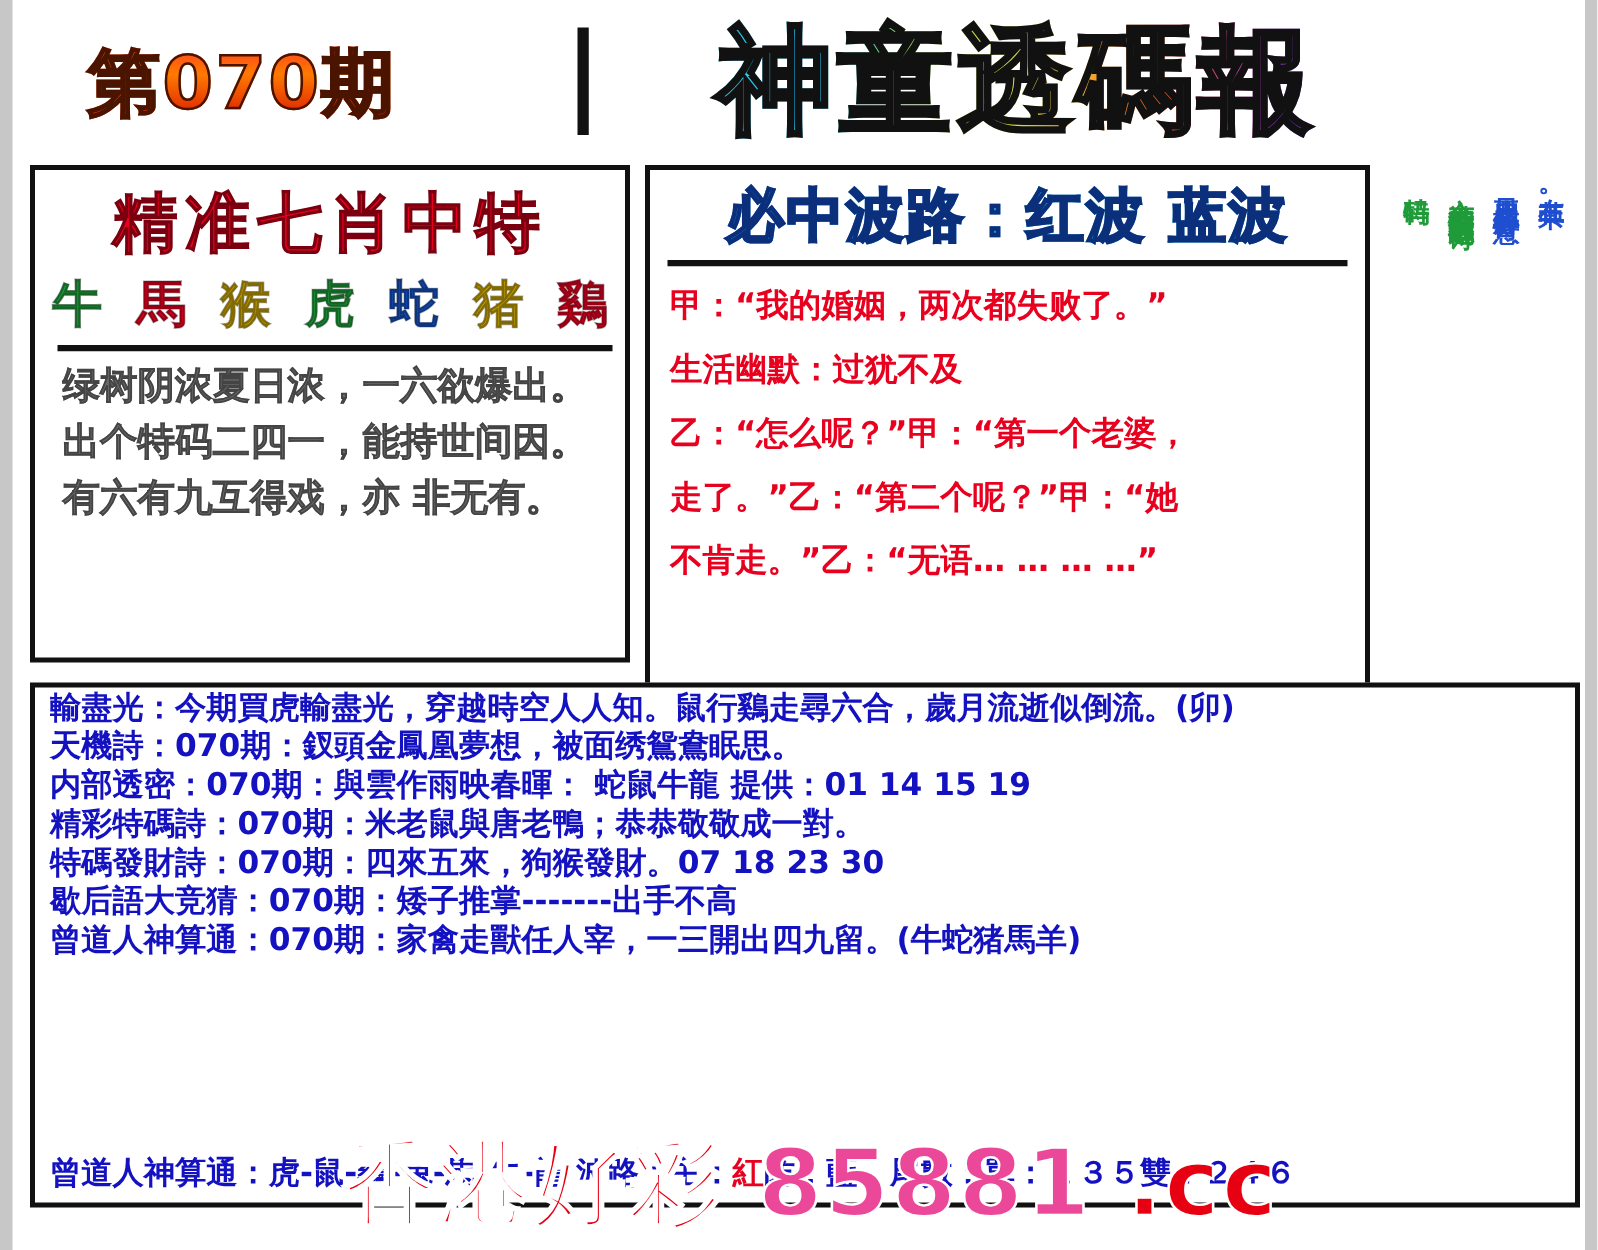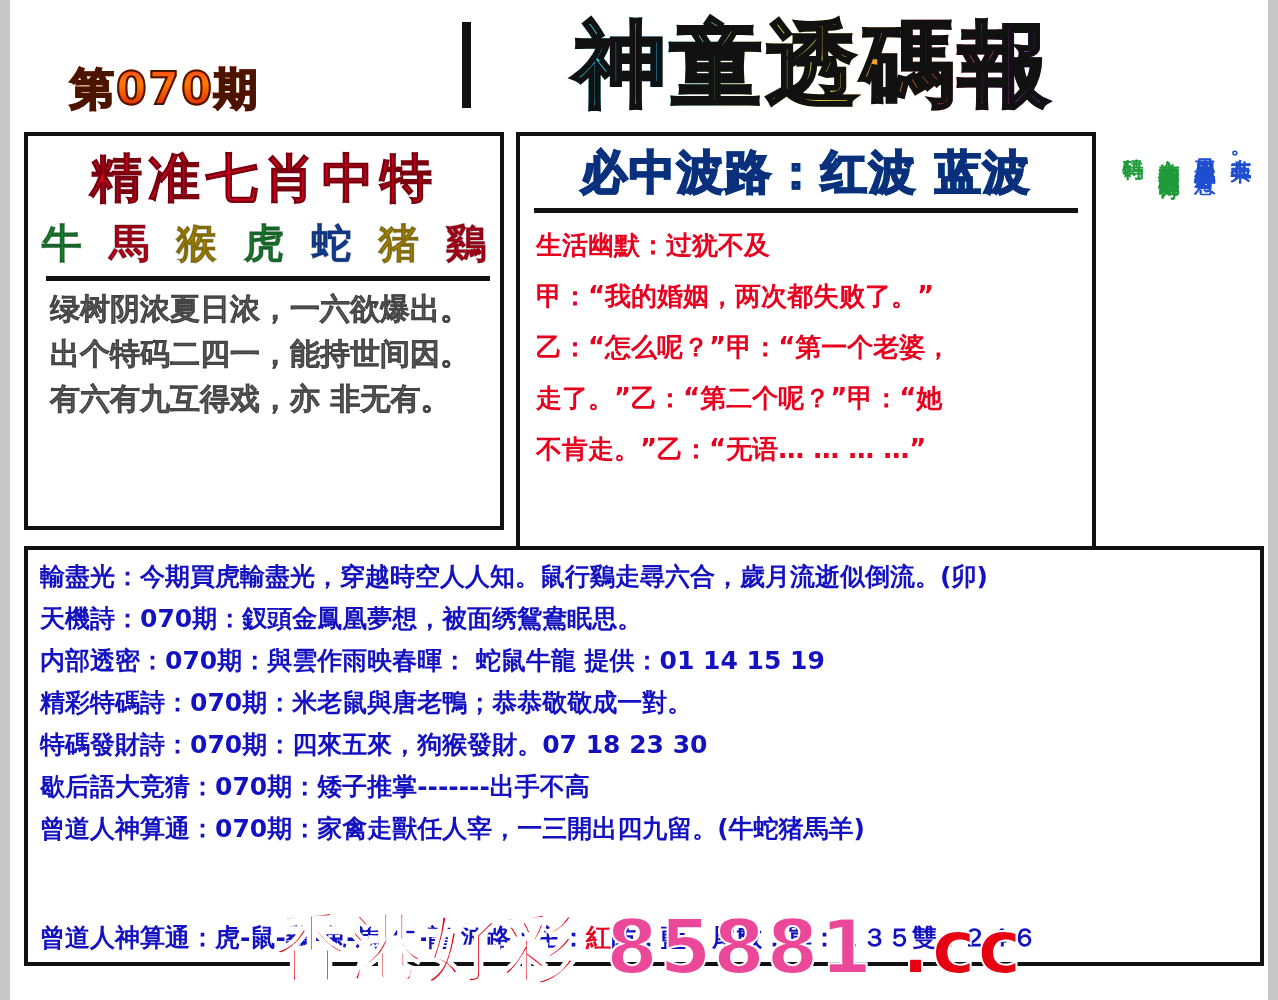--- a/index.html
+++ b/index.html
@@ -16,27 +16,26 @@
     border-left:10px solid #c7c7c7;
     border-right:10px solid #c7c7c7;
     box-sizing:border-box;
   }
   
   .header{
     position:absolute;left:0;top:0;width:1258px;height:130px;
   }
   .issue{
     position:absolute;left:60px;top:28px;
-    font-size:44px;font-weight:bold;
+    font-size:58px;font-weight:bold;
     font-family:"DejaVu Sans","Liberation Sans",sans-serif;
     background:linear-gradient(180deg,#ff2d2d 0%,#ff7a00 40%,#cf0000 100%);
     -webkit-background-clip:text;background-clip:text;color:transparent;
     -webkit-text-stroke:2px #4a1400;
     letter-spacing:2px;
-    margin-top:32px;
   }
   .divider-bar{
     position:absolute;left:452px;top:22px;width:9px;height:86px;
     background:#111;
   }
   .masthead{
     position:absolute;left:540px;top:10px;
     font-size:92px;font-weight:bold;line-height:110px;
     letter-spacing:4px;
     background:linear-gradient(90deg,#2bd6e8 0%,#18b7ff 15%,#8ad35a 32%,#d6e43a 48%,#f2a72c 62%,#e0482b 76%,#b23bbf 90%,#5a2fd6 100%);
@@ -103,21 +102,21 @@
   .vert-c{right:80px;color:#1f9b3a;}
   .vert-d{right:116px;color:#1f9b3a;}
 
   
   .bottom{
     position:absolute;left:14px;top:546px;width:1240px;height:420px;
     border:4px solid #111;box-sizing:border-box;background:#fff;
   }
   .line{
     font-size:25px;line-height:31px;color:#1412c0;font-weight:bold;
-    padding:0 12px;margin-top:11px;white-space:nowrap;
+    padding:0 12px;white-space:nowrap;
     font-family:"DejaVu Sans","Liberation Sans",sans-serif;
   }
   .last-line{
     position:absolute;left:0;bottom:8px;width:100%;
     font-size:25px;color:#1412c0;font-weight:bold;padding:0 12px;
     box-sizing:border-box;white-space:nowrap;
     font-family:"DejaVu Sans","Liberation Sans",sans-serif;
   }
   .last-line .red{color:#e8001f;}
   .last-line .blue{color:#1412c0;}
@@ -163,22 +162,22 @@
         <div>绿树阴浓夏日浓，一六欲爆出。</div>
         <div>出个特码二四一，能持世间因。</div>
         <div>有六有九互得戏，亦 非无有。</div>
       </div>
     </div>
 
     <div class="panel panel-mid">
       <div class="mid-title">必中波路：红波 蓝波</div>
       <div class="mid-rule"></div>
       <div class="joke">
+        <div>甲：“我的婚姻，两次都失败了。”</div>
         <div>生活幽默：过犹不及</div>
-        <div>甲：“我的婚姻，两次都失败了。”</div>
         <div>乙：“怎么呢？”甲：“第一个老婆，</div>
         <div>走了。”乙：“第二个呢？”甲：“她</div>
         <div>不肯走。”乙：“无语… … … …”</div>
       </div>
     </div>
 
     <div class="panel panel-right" style="border:none">
       <div class="vert vert-a">在其中。</div>
       <div class="vert vert-b">只要用心解开诗意，</div>
       <div class="vert vert-c">六合神童特别奉献透码诗</div>

